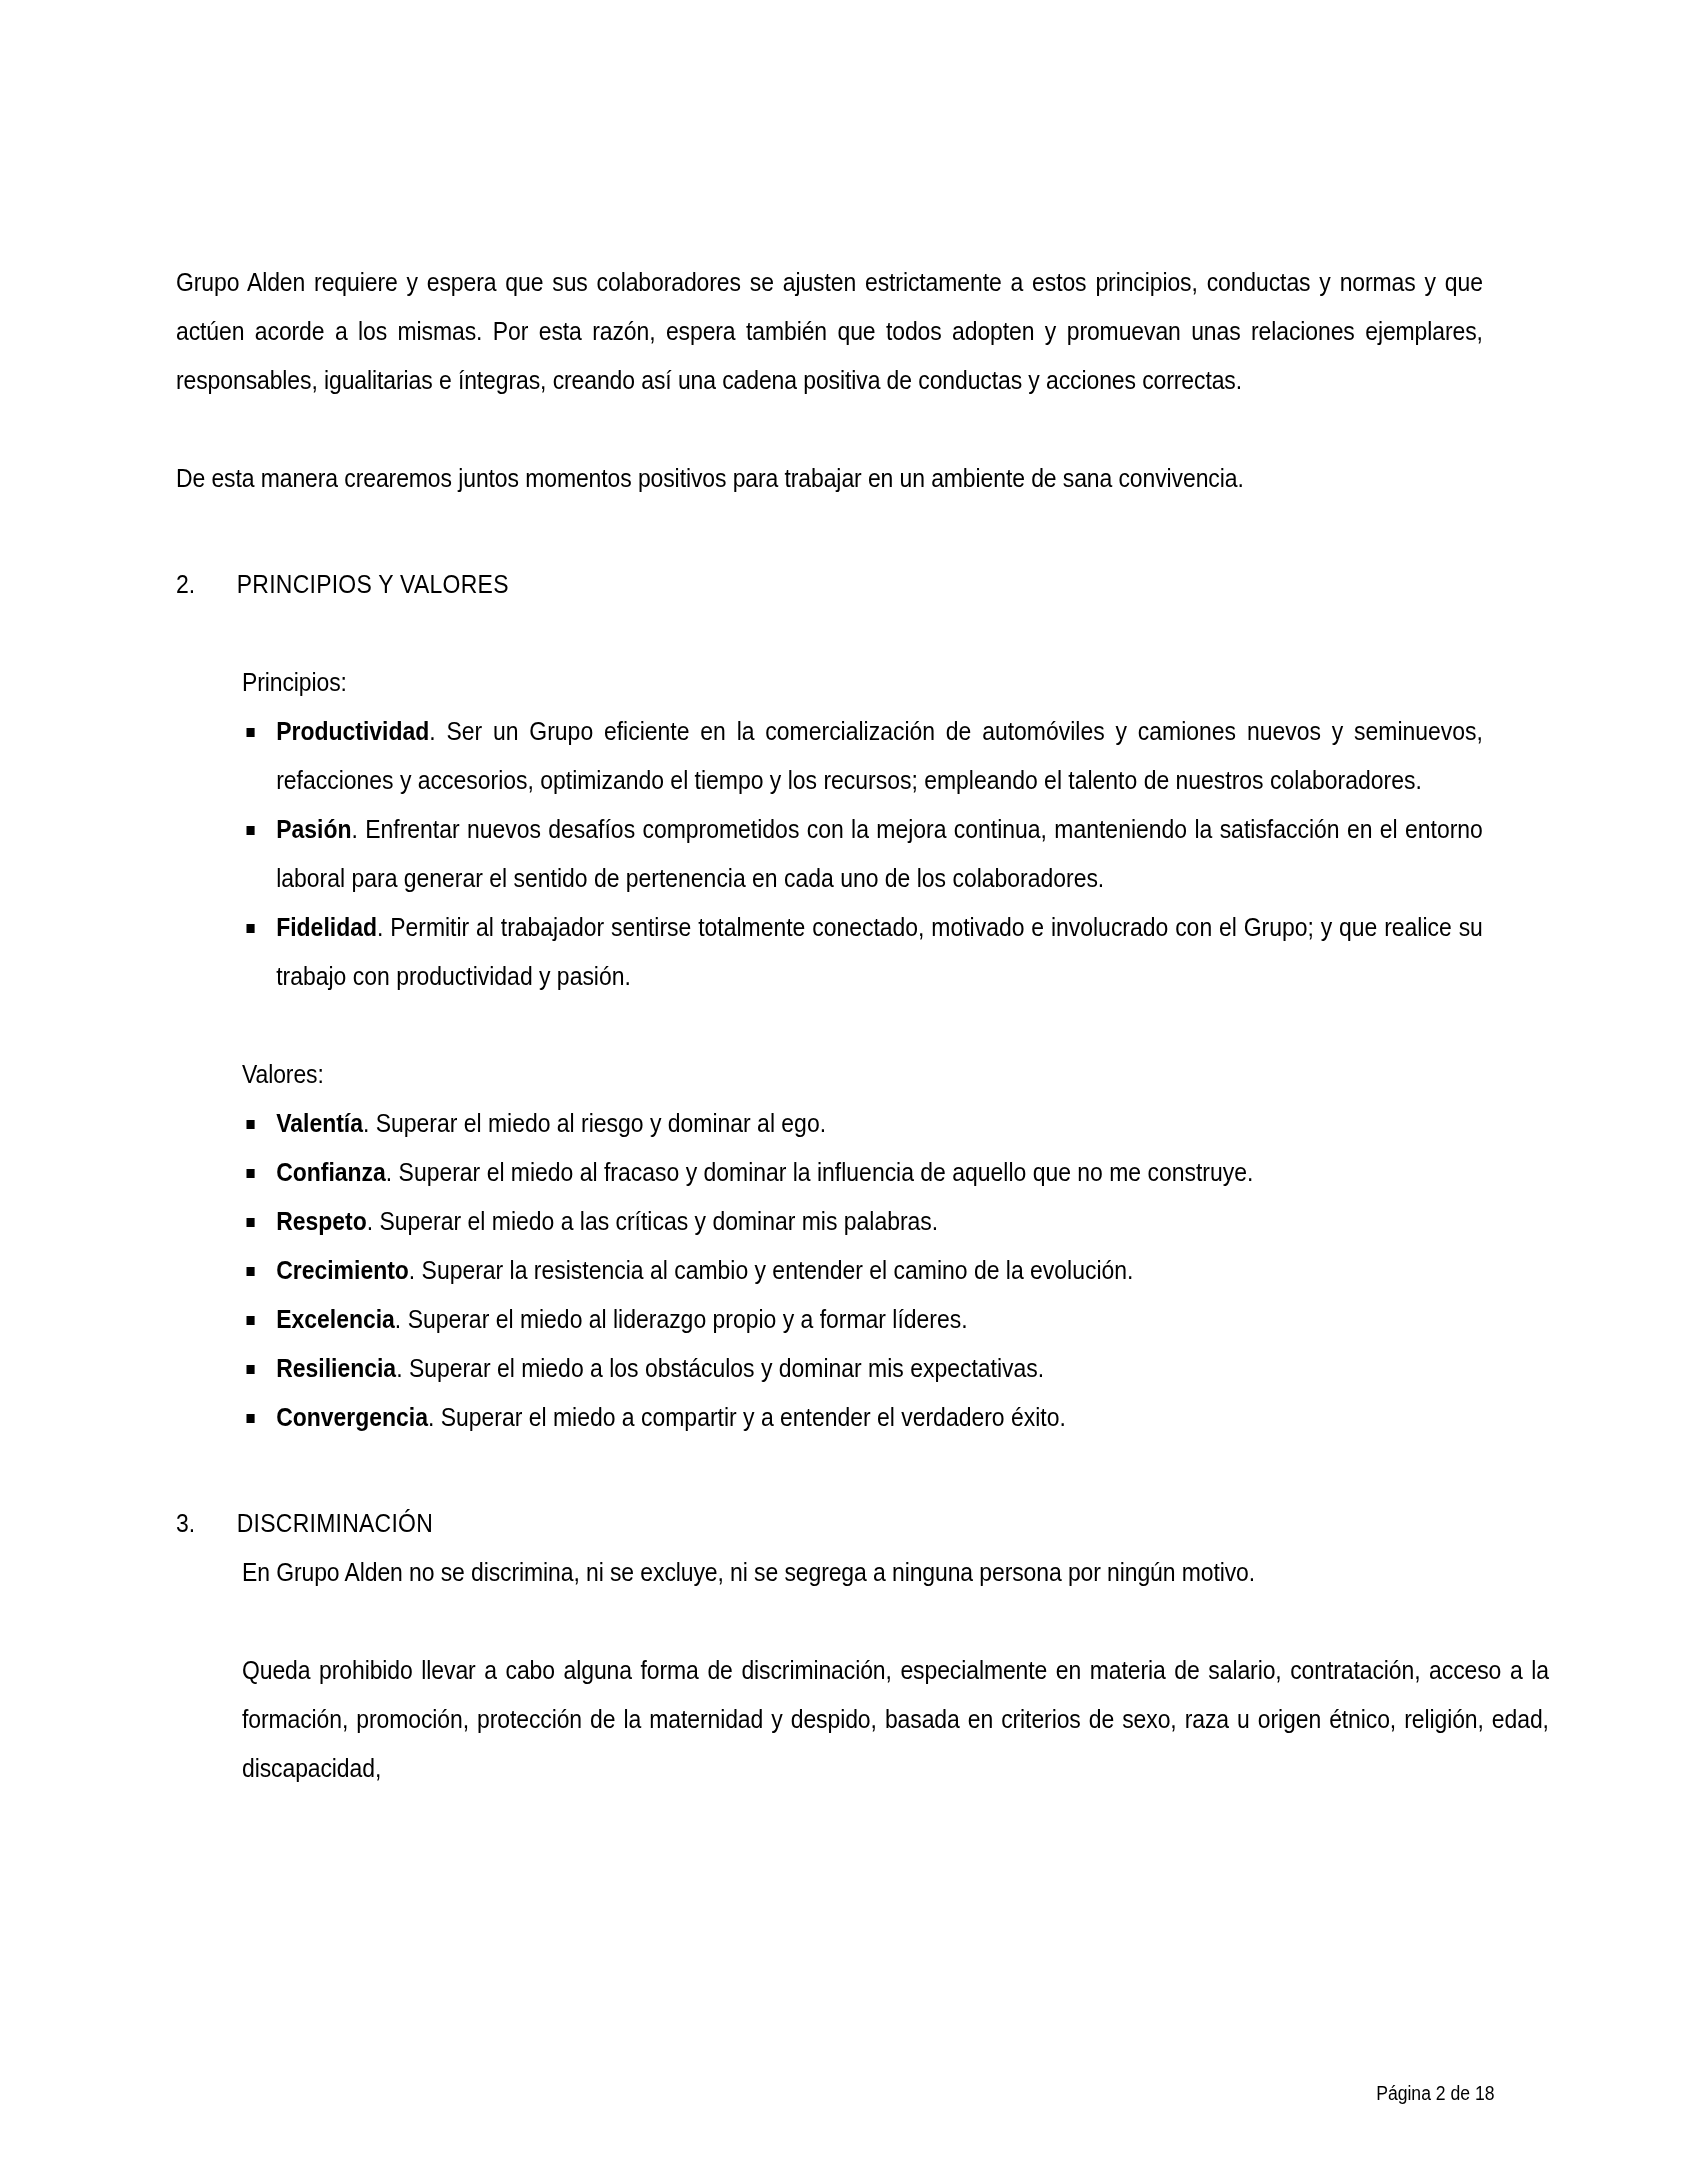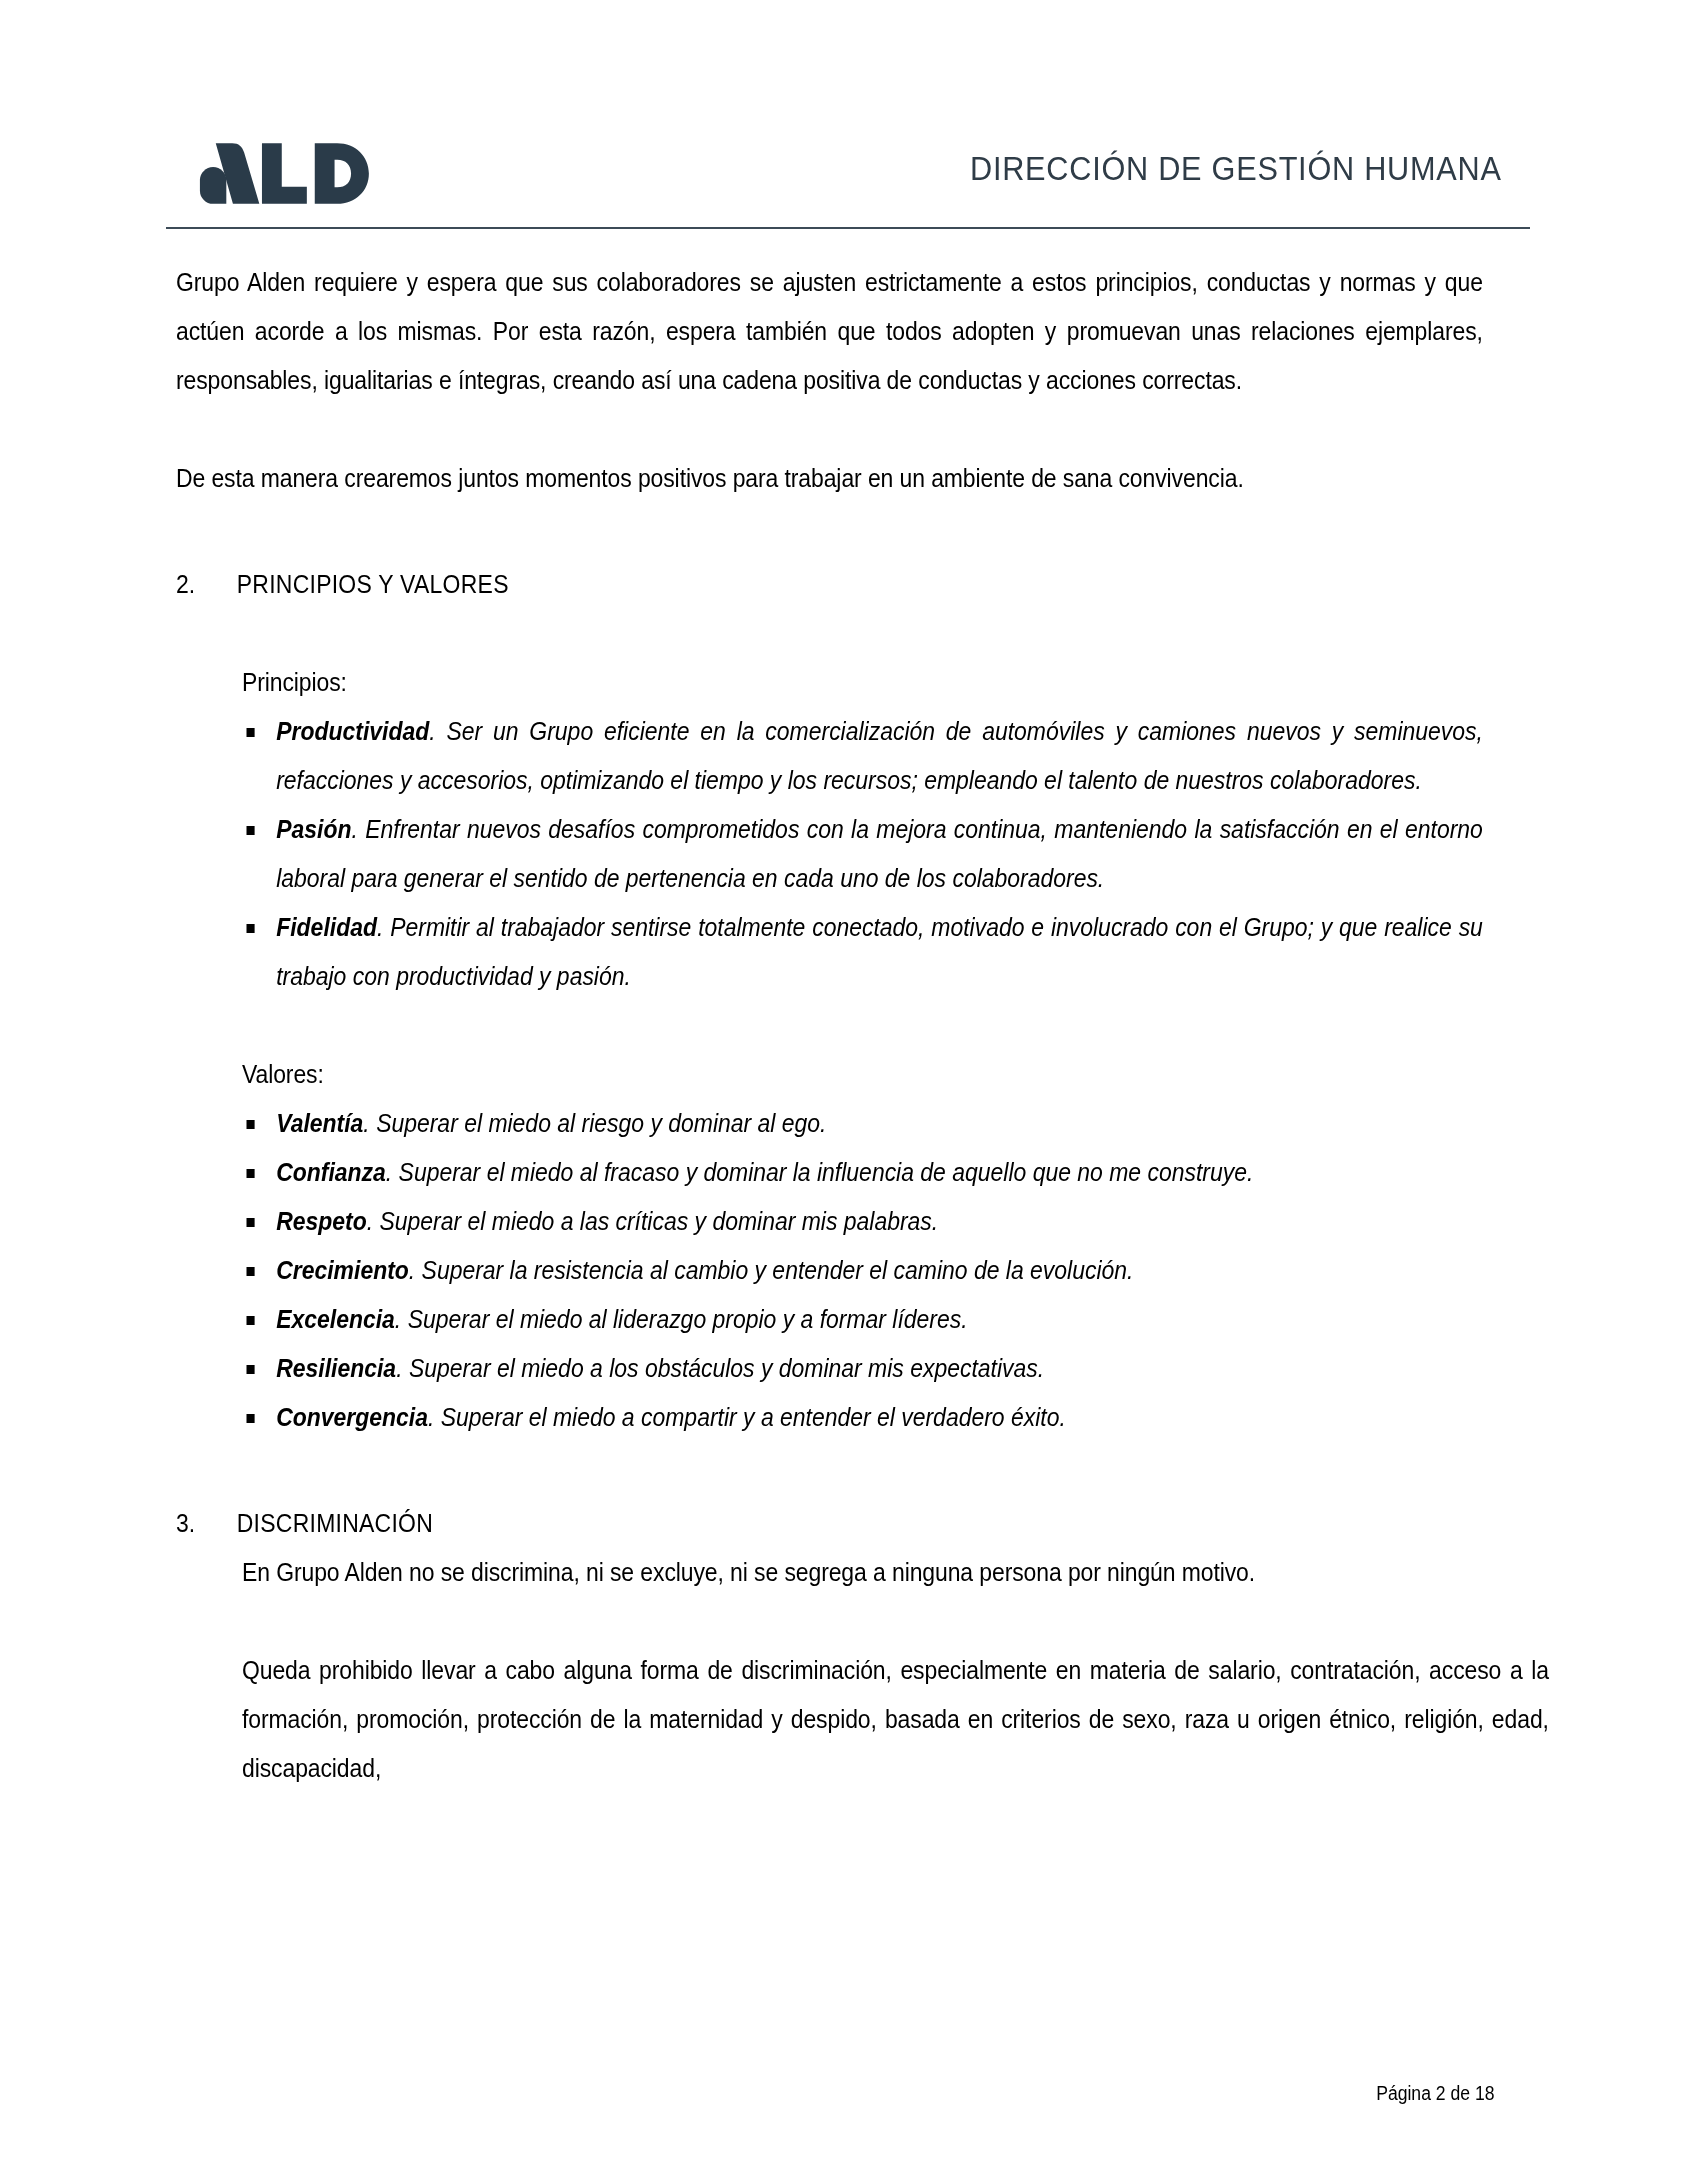--- a/index.html
+++ b/index.html
@@ -105,21 +105,20 @@
     display: inline-block;
     margin-left: 26.5px;
     letter-spacing: 0.3px;
   }
 
   
   .blist {
     list-style: none;
     margin: 0;
     padding: 0;
-    font-style: italic;
   }
   .blist li {
     position: relative;
     padding-left: 38px;
     font-family: "Liberation Sans", sans-serif;
     font-size: 25.5px;
     line-height: 49px;
     color: #000000;
     transform: scaleX(0.90);
     transform-origin: left top;
@@ -150,51 +149,20 @@
     white-space: nowrap;
     transform: scaleX(0.88);
     transform-origin: right bottom;
   }
 </style>
 </head>
 <body>
 
 <div class="page">
 
-  <div class="header">
-
-    <div class="logo">
-      <svg width="198" height="69" viewBox="0 0 300 104" xmlns="http://www.w3.org/2000/svg" aria-label="ALDEN">
-        <g fill="#2a3b49">
-
-          <path d="M31 6 h30 c10 0 15 5 18 14 l23 78 h-40 l-26 -92 z"></path>
-
-          <path d="M12 62 c0 -11 9 -20 20 -20 c11 0 20 9 20 20 v36 h-20 c-11 0 -20 -9 -20 -20 z"></path>
-
-          <path d="M106 6 h30 v66 h38 v26 h-68 z"></path>
-
-          <path d="M186 6 h34 c28 0 48 20 48 46 c0 26 -20 46 -48 46 h-34 z
-                   M216 31 v42 h4 c13 0 21 -8 21 -21 c0 -13 -8 -21 -21 -21 z" fill-rule="evenodd"></path>
-        </g>
-      </svg>
-    </div>
-
-    <div style="position:absolute;left:0;top:13.2px;height:69px;">
-      <svg width="198" height="69" viewBox="0 0 300 104" xmlns="http://www.w3.org/2000/svg">
-        <g fill="#2a3b49">
-
-          <path d="M278 6 h0 z"></path>
-        </g>
-      </svg>
-    </div>
-
-    <div class="header-title">DIRECCIÓN DE GESTIÓN HUMANA</div>
-
-    <div class="header-rule"></div>
-  </div>
 
   <div class="content">
 
     <p class="para justify">Grupo Alden requiere y espera que sus colaboradores se ajusten estrictamente a estos principios, conductas y normas y que actúen acorde a los mismas. Por esta razón, espera también que todos adopten y promuevan unas relaciones ejemplares, responsables, igualitarias e íntegras, creando así una cadena positiva de conductas y acciones correctas.</p>
 
     <div class="gap-md"></div>
 
     <p class="para left">De esta manera crearemos juntos momentos positivos para trabajar en un ambiente de sana convivencia.</p>
 
     <div class="gap-lg"></div>

